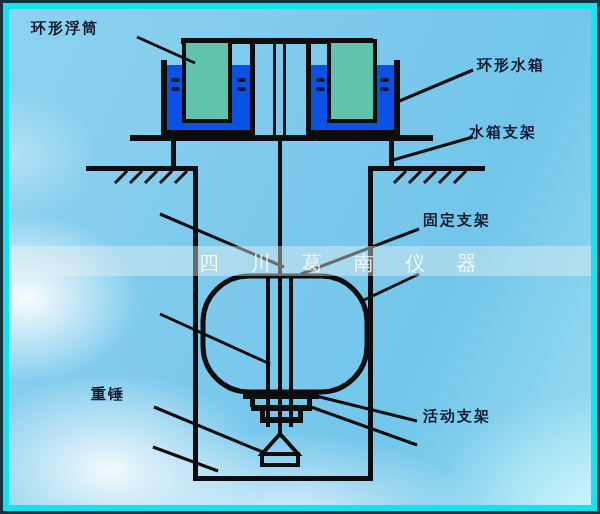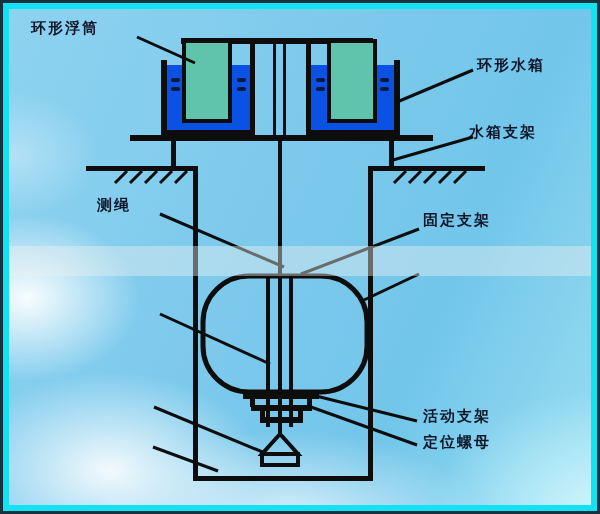--- a/index.html
+++ b/index.html
@@ -48,20 +48,21 @@
     z-index:30;
   }
 </style>
 </head>
 <body>
 
 <div id="stage">
   <div id="sky"></div>
 
   <div class="wm-band"></div>
+  <div class="wm-text">四 川 葛 南 仪 器</div>
 
   <svg class="diagram" width="600" height="514" viewBox="0 0 600 514">
     <g stroke="none" fill="#0d0d0d">
 
       <rect x="178" y="35" width="192" height="6"></rect>
 
       <rect x="270" y="41" width="3" height="92"></rect>
       <rect x="280" y="41" width="3" height="92"></rect>
 
       <rect x="247" y="41" width="5" height="92"></rect>
@@ -154,19 +155,18 @@
       <line x1="151" y1="404" x2="262" y2="450"></line>
       <line x1="150" y1="444" x2="215" y2="468"></line>
       <line x1="313" y1="393" x2="414" y2="418"></line>
       <line x1="308" y1="404" x2="414" y2="442"></line>
     </g>
   </svg>
 
   <div class="lbl" style="left:28px;top:16px;">环形浮筒</div>
   <div class="lbl" style="left:474px;top:53px;">环形水箱</div>
   <div class="lbl" style="left:466px;top:120px;">水箱支架</div>
-  <div class="lbl" style="left:94px;top:193px;">测绳</div>
   <div class="lbl" style="left:420px;top:208px;">固定支架</div>
+  <div class="lbl" style="left:88px;top:382px;">重锤</div>
   <div class="lbl" style="left:420px;top:404px;">活动支架</div>
-  <div class="lbl" style="left:420px;top:430px;">定位螺母</div>
 
   <div id="frame"></div>
 </div>
 
 </body></html>

